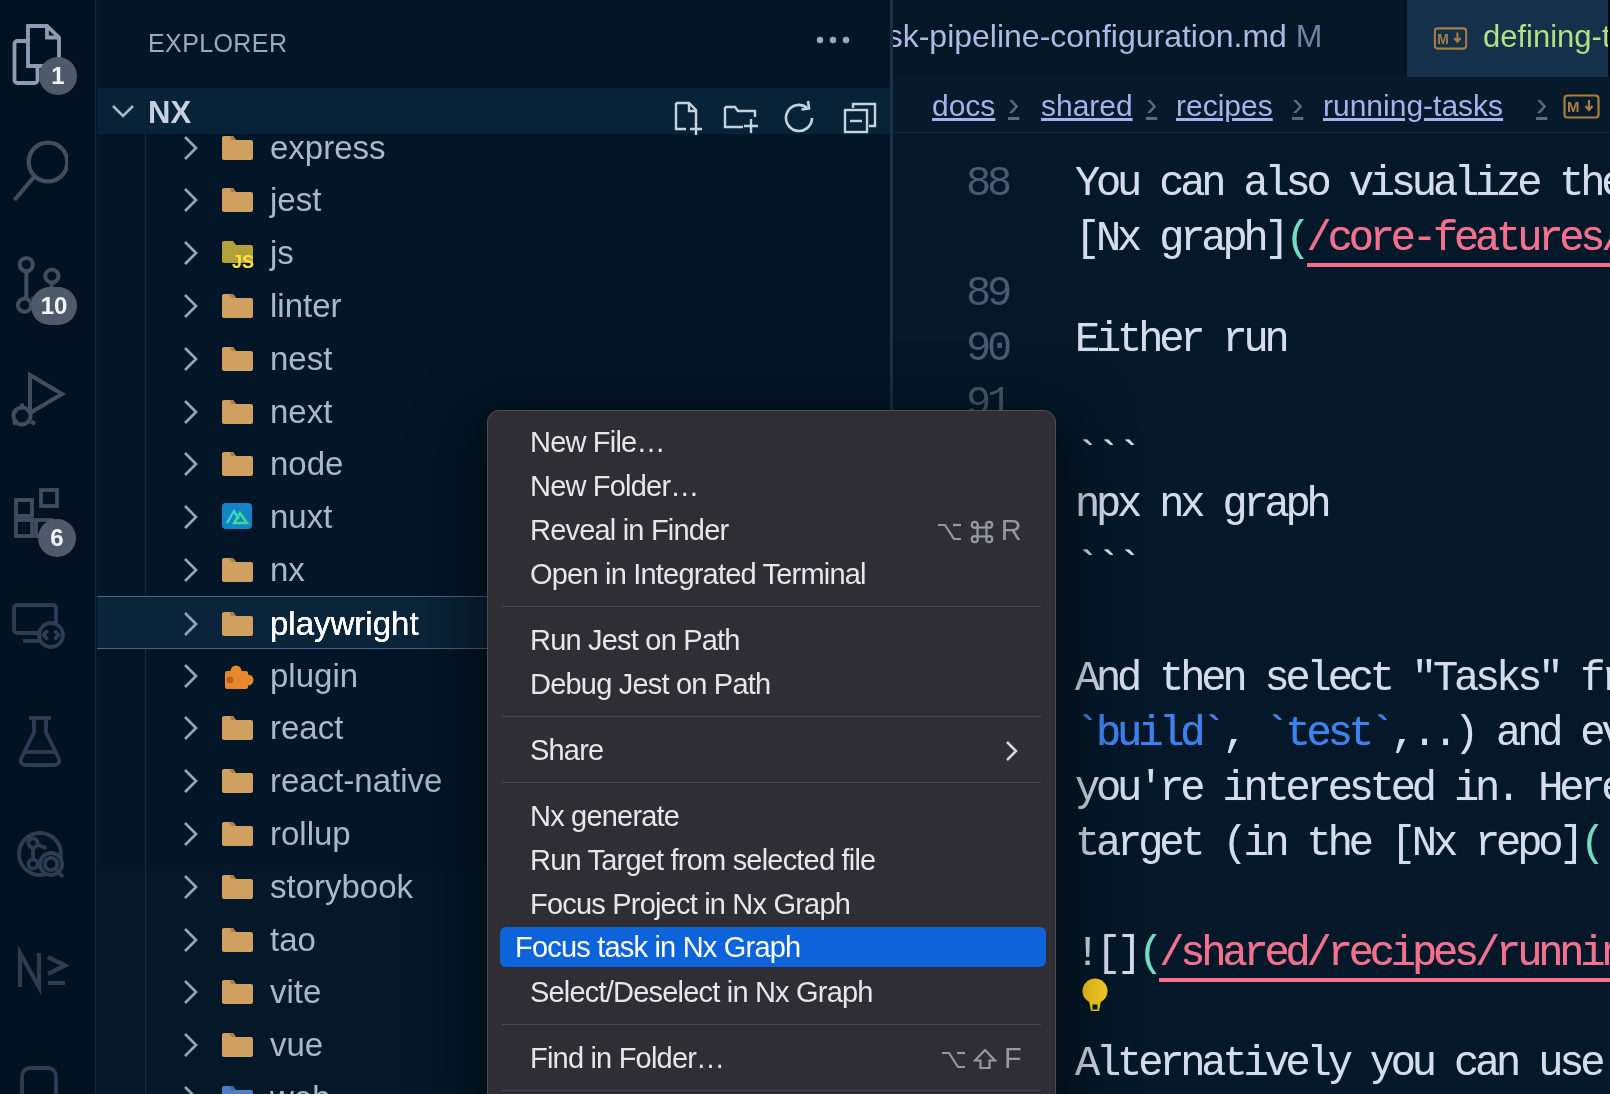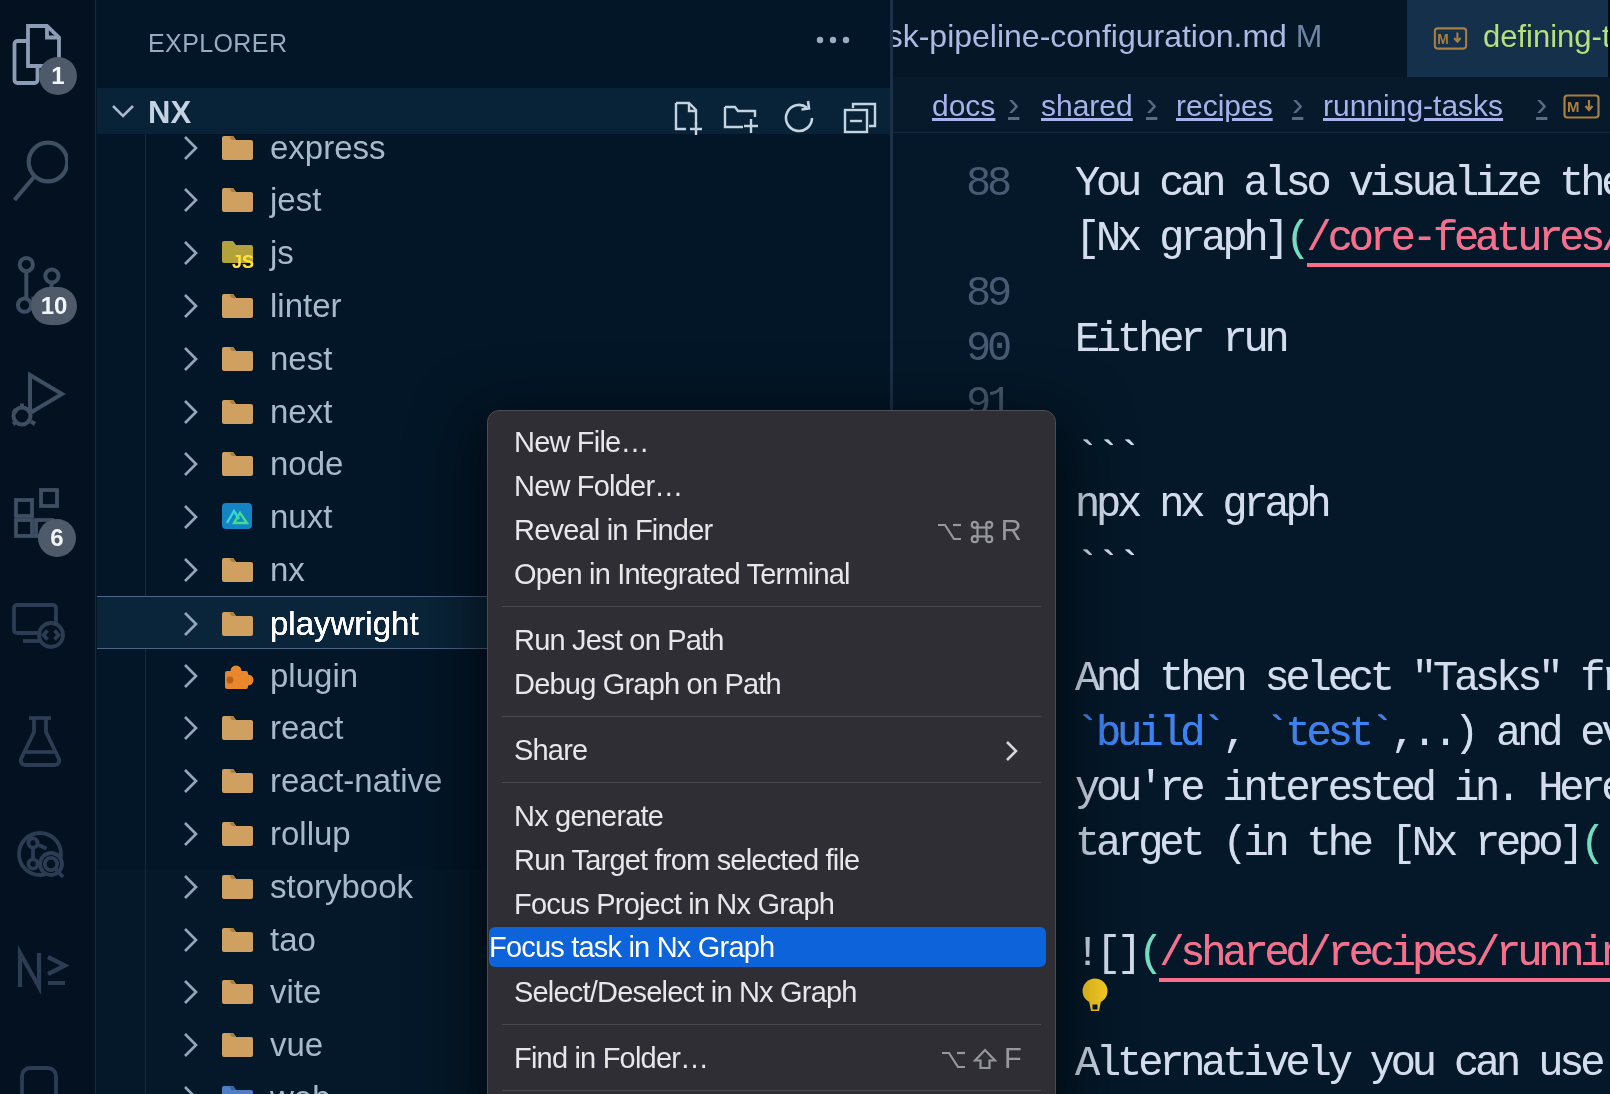--- a/index.html
+++ b/index.html
@@ -49,23 +49,23 @@
         text-align:right; font-family:"Liberation Mono",monospace; font-size:42px;
         letter-spacing:-4.15px; color:#495b73; }
   .pink { color:#fa6e8c; border-bottom:4px solid #fa6e8c; padding-bottom:0px; }
   .teal { color:#6fdec1; }
   .green { color:#3b82f6; }
   
   #menu { left:487px; top:410px; width:569px; height:700px; background:#2f2e34;
           border:1px solid #4b4d53; border-radius:12px; z-index:5;
           box-shadow:0 18px 60px 14px rgba(0,0,0,0.55); padding-top:9px;
           font-size:29px; letter-spacing:-0.8px; color:#e7e7e9; }
-  .mi { position:relative; height:44px; line-height:44px; padding-left:26px; }
+  .mi { position:relative; height:44px; line-height:44px; padding-left:42px; }
   .mi .sc { position:absolute; right:34px; top:0; color:#96989d; }
-  .mi.hl { background:#0d63da; border-radius:6px; margin:1px 9px 3px 1px; padding-left:0;
+  .mi.hl { background:#0d63da; border-radius:6px; margin:1px 9px 3px 12px; padding-left:15px;
            height:40px; line-height:40px; color:#fff; }
   .msep { height:22px; position:relative; }
   .msep::after { content:""; position:absolute; left:14px; right:14px; top:10px;
                  height:1px; background:#47494f; }
   .subarrow { position:absolute; right:36px; top:12px; }
 </style>
 </head>
 <body>
 <div id="app">
   <div id="editor" class="abs">
@@ -447,21 +447,21 @@
               <rect x="7.5" y="7.5" width="9" height="9"></rect>
               <circle cx="4.8" cy="4.8" r="3"></circle>
               <circle cx="19.2" cy="4.8" r="3"></circle>
               <circle cx="4.8" cy="19.2" r="3"></circle>
               <circle cx="19.2" cy="19.2" r="3"></circle>
             </g>
           </svg> R</span></div>
     <div class="mi">Open in Integrated Terminal</div>
     <div class="msep"></div>
     <div class="mi">Run Jest on Path</div>
-    <div class="mi">Debug Graph on Path</div>
+    <div class="mi">Debug Jest on Path</div>
     <div class="msep"></div>
     <div class="mi">Share<svg class="subarrow" width="14" height="22" viewBox="0 0 14 22">
           <polyline points="2,2 11,11 2,20" fill="none" stroke="#d6d6d8" stroke-width="2.6"></polyline>
         </svg></div>
     <div class="msep"></div>
     <div class="mi">Nx generate</div>
     <div class="mi">Run Target from selected file</div>
     <div class="mi">Focus Project in Nx Graph</div>
     <div class="mi hl">Focus task in Nx Graph</div>
     <div class="mi">Select/Deselect in Nx Graph</div>

